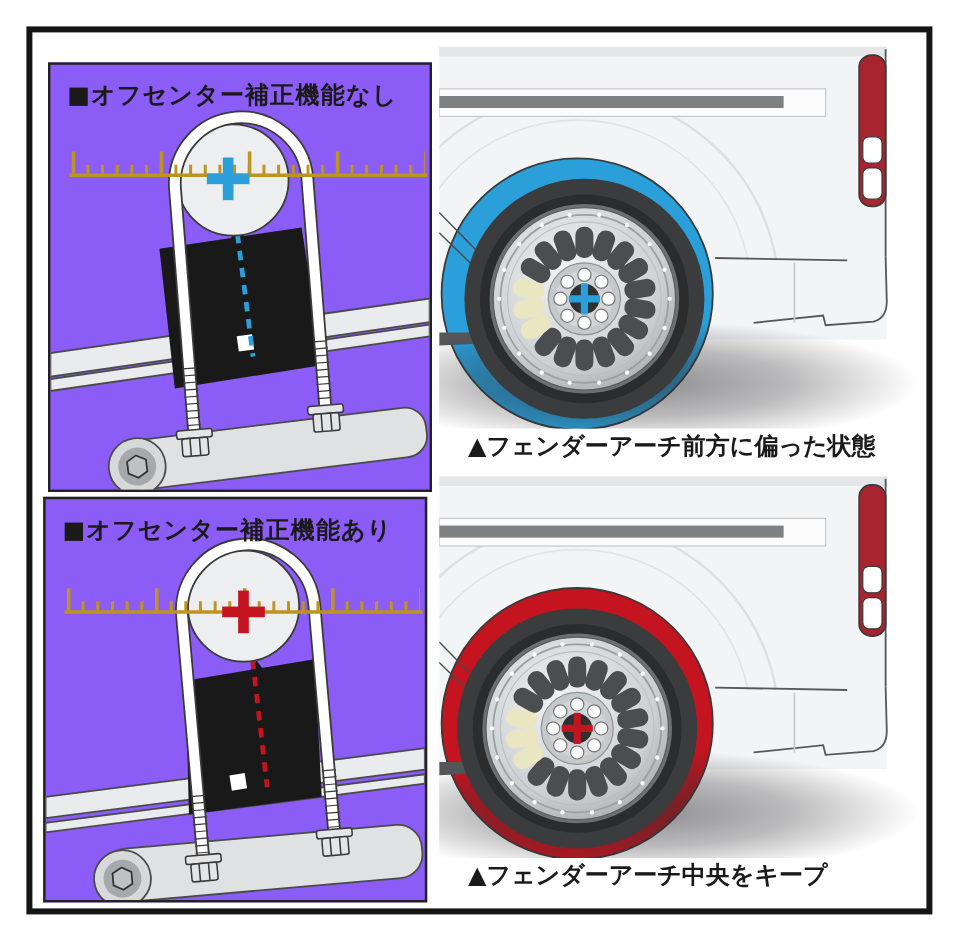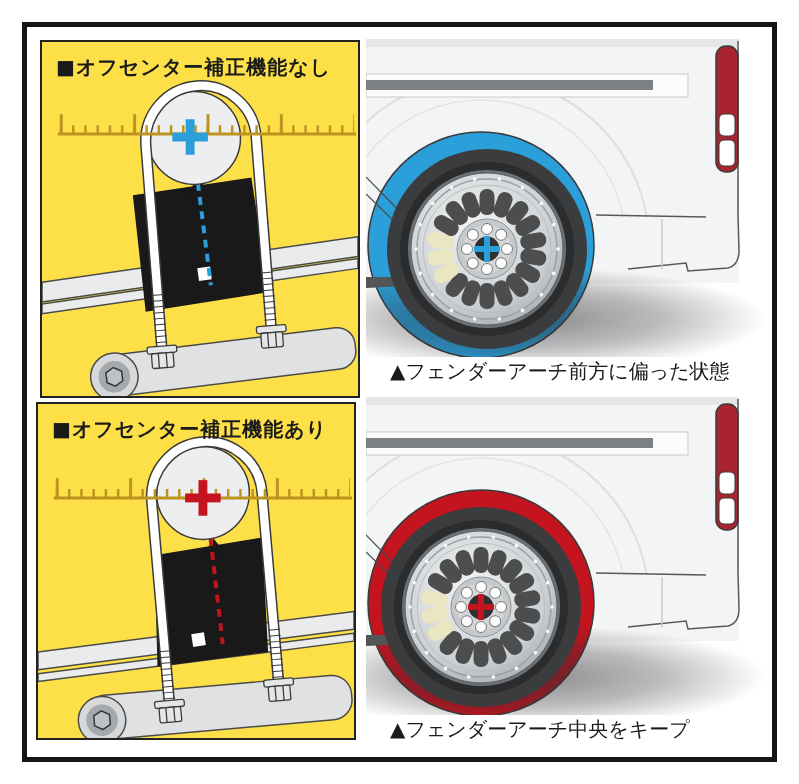--- a/index.html
+++ b/index.html
@@ -1,28 +1,28 @@
 <!DOCTYPE html>
 <html style="--accent-blue: #2B9FD9; --accent-red: #C3141F; --ruler-gold: #BD9420; --lamp-red: #A8242F; --stripe-gray: #7D8184; --ink: #1A1A1A;"><head>
 <meta charset="utf-8">
 <style>
   html,body{margin:0;padding:0;background:#fff;}
   .stage{position:relative;width:799px;height:784px;background:#fff;overflow:hidden;
          font-family:"DejaVu Sans","Liberation Sans",sans-serif;color:var(--ink,#1a1a1a);}
   .frame{position:absolute;left:22px;top:22px;width:755px;height:740px;
          border:5px solid #151515;box-sizing:border-box;background:#fff;}
-  .panel{position:absolute;width:320px;border:2px solid #222;box-sizing:border-box;background:#fde047;}
+  .panel{position:absolute;width:320px;border:2px solid #222;box-sizing:border-box;background:#8b5cf6;margin-top:12px;}
   .panel-a{left:40px;top:40px;height:358px;}
   .panel-b{left:36px;top:402px;height:338px;}
   .panel svg{position:absolute;left:0;top:0;}
   .panel-title{position:absolute;left:14px;top:12px;font-size:20px;font-weight:bold;
                letter-spacing:1px;white-space:nowrap;z-index:3;}
   .van{position:absolute;left:366px;width:407px;height:327px;}
   .van-a{top:30px;} .van-b{top:388px;}
-  .caption{position:absolute;left:390px;font-size:20px;font-weight:normal;white-space:nowrap;}
+  .caption{position:absolute;left:390px;font-size:20px;font-weight:bold;white-space:nowrap;}
   .caption-a{top:358px;} .caption-b{top:716px;text-align:right;}
   svg{display:block;}
 </style>
 </head>
 <body>
 
 <div class="stage">
   <div class="frame"></div>
 
   <svg width="0" height="0" style="position:absolute" aria-hidden="true">

